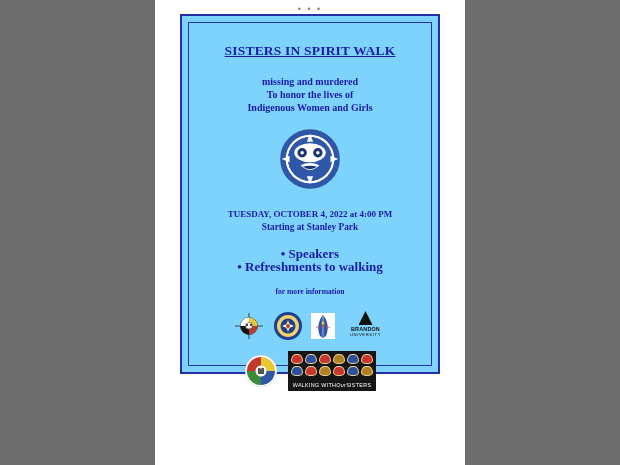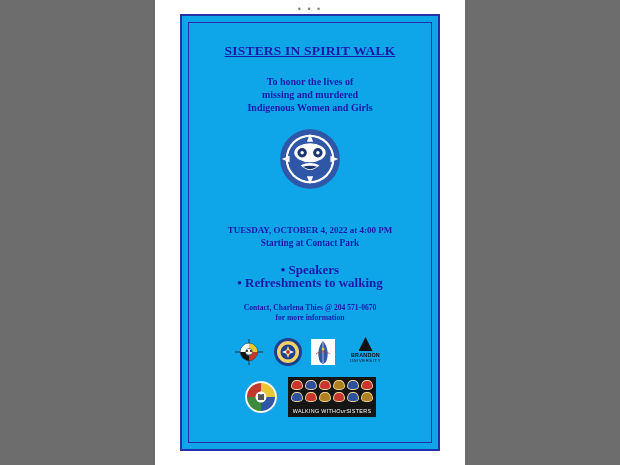--- a/index.html
+++ b/index.html
@@ -54,22 +54,22 @@
     line-height: 10px;
     font-family: "Liberation Sans", sans-serif;
   }
 
   
   .poster {
     position: absolute;
     left: 25px;
     top: 14px;
     width: 260px;
-    height: 437px;
-    background: #0ea5e9;
+    height: 360px;
+    background: #7dd3fc;
     border: 2px solid #2430a8;
     box-sizing: border-box;
   }
   .poster-inner {
     position: absolute;
     left: 6px;
     top: 6px;
     right: 6px;
     bottom: 6px;
     border: 1px solid #2430a8;
@@ -101,21 +101,21 @@
     width: 80px;
     height: 66px;
     position: relative;
   }
 
   .details {
     color: #1a1aa8;
     font-weight: bold;
     font-size: 9.3px;
     line-height: 12.5px;
-    margin-top: 32px;
+    margin-top: 16px;
     font-family: Liberation Serif, serif;
   }
   .details .dateline { font-size: 9px; }
 
   .bullets {
     color: #1a1aa8;
     font-weight: bold;
     font-size: 13px;
     line-height: 13px;
     margin-top: 14px;
@@ -232,22 +232,22 @@
   <div class="viewer">
 
     <div class="dots">• • •</div>
 
     <div class="poster">
       <div class="poster-inner">
 
         <div class="title">SISTERS IN SPIRIT WALK</div>
 
         <div class="honor">
+          <div>missing and murdered</div>
           <div>To honor the lives of</div>
-          <div>missing and murdered</div>
           <div>Indigenous Women and Girls</div>
         </div>
 
         <div class="art">
           <svg viewBox="0 0 100 84" width="80" height="66" aria-hidden="true">
             <circle cx="50" cy="42" r="38" fill="#2f56a7"></circle>
             <circle cx="50" cy="42" r="31" fill="#ffffff"></circle>
             <circle cx="50" cy="42" r="28" fill="#2f56a7"></circle>
             <path d="M22 42a28 28 0 0 1 56 0 28 28 0 0 1-56 0z" fill="#2f56a7"></path>
             <ellipse cx="50" cy="34" rx="20" ry="12" fill="#ffffff"></ellipse>
@@ -259,30 +259,29 @@
             <path d="M41 52 Q50 49 59 52 Q50 58 41 52z" fill="#1b3570"></path>
             <path d="M50 10 L54 20 L46 20z" fill="#ffffff"></path>
             <path d="M50 74 L54 64 L46 64z" fill="#ffffff"></path>
             <path d="M14 42 L24 38 L24 46z" fill="#ffffff"></path>
             <path d="M86 42 L76 38 L76 46z" fill="#ffffff"></path>
           </svg>
         </div>
 
         <div class="details">
           <div class="dateline">TUESDAY, OCTOBER 4, 2022 at 4:00 PM</div>
-          <div>Starting at Contact Park</div>
+          <div>Starting at Stanley Park</div>
         </div>
 
         <div class="bullets">
           <div>• Speakers</div>
           <div>• Refreshments to walking</div>
         </div>
 
         <div class="contact">
-          <div>Contact, Charlena Thies @ 204 571-0670</div>
           <div>for more information</div>
         </div>
 
         <div class="logos-row">
 
           <div class="logo logo-medwheel">
             <svg viewBox="0 0 68 60" width="34" height="30" aria-hidden="true">
               <line x1="6" y1="30" x2="62" y2="30" stroke="#111" stroke-width="1.5"></line>
               <line x1="34" y1="4" x2="34" y2="56" stroke="#111" stroke-width="1.5"></line>
               <circle cx="34" cy="30" r="17" fill="#ffffff" stroke="#111" stroke-width="1.5"></circle>

